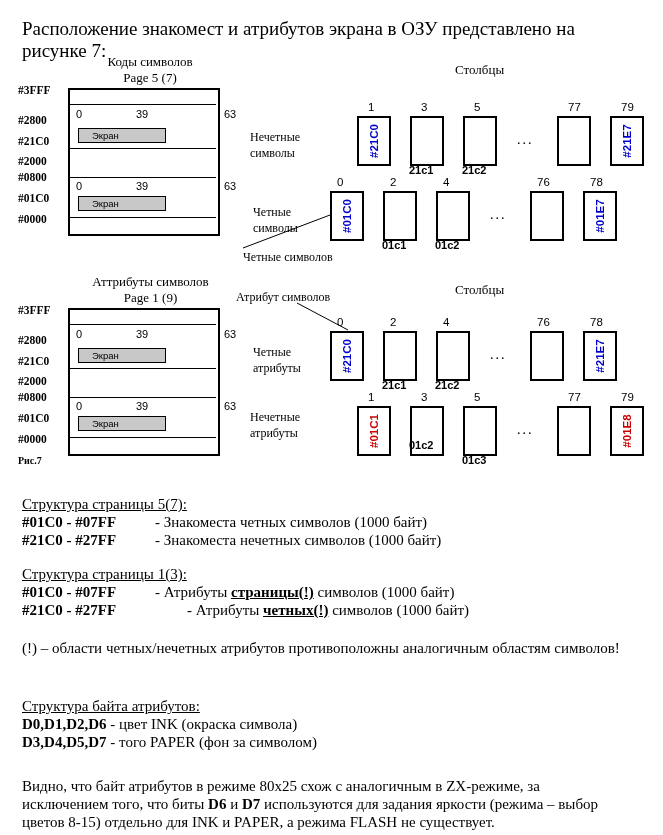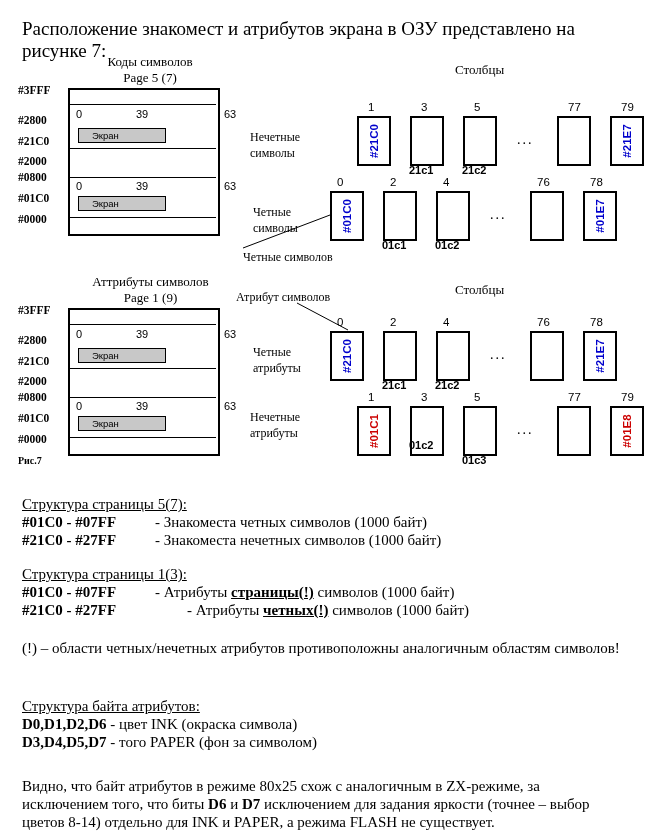--- a/index.html
+++ b/index.html
@@ -236,15 +236,15 @@
 <div class="sect u" style="left:22px;top:698px;">Структура байта атрибутов:</div>
 <div class="sect" style="left:22px;top:716px;">
   <span class="bld">D0,D1,D2,D6</span><span> - цвет INK (окраска символа)</span>
 </div>
 <div class="sect" style="left:22px;top:734px;">
   <span class="bld">D3,D4,D5,D7</span><span> - того PAPER (фон за символом)</span>
 </div>
 
 <div class="sect" style="left:22px;top:778px;width:625px;">Видно, что байт атрибутов в режиме 80x25 схож с аналогичным в ZX-режиме, за</div>
 <div class="sect" style="left:22px;top:796px;width:625px;">
-  <span>исключением того, что биты </span><span class="bld">D6</span><span> и </span><span class="bld">D7</span><span> исключением для задания яркости (точнее – выбор</span>
-</div>
-<div class="sect" style="left:22px;top:814px;width:625px;">цветов 8-14) отдельно для INK и PAPER, а режима FLASH не существует.</div>
+  <span>исключением того, что биты </span><span class="bld">D6</span><span> и </span><span class="bld">D7</span><span> используются для задания яркости (режима – выбор</span>
+</div>
+<div class="sect" style="left:22px;top:814px;width:625px;">цветов 8-15) отдельно для INK и PAPER, а режима FLASH не существует.</div>
 
 </body></html>

